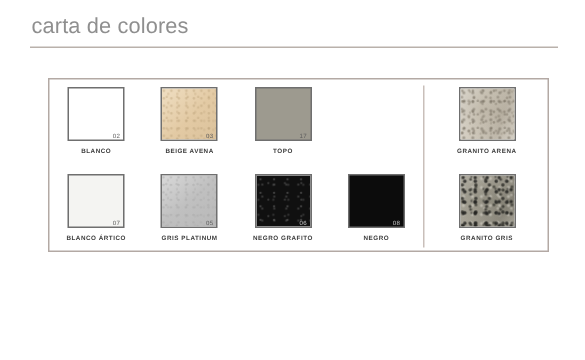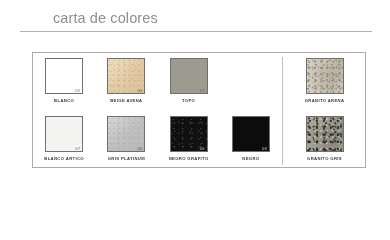--- a/index.html
+++ b/index.html
@@ -18,21 +18,20 @@
   
   #page-title {
     position: absolute;
     left: 21px;
     top: 10px;
     font-size: 14.5px;
     font-weight: 400;
     color: #8f8f8f;
     letter-spacing: 0.1px;
     white-space: nowrap;
-    margin-left: 32px;
   }
   #title-rule {
     position: absolute;
     left: 20px;
     top: 31px;
     width: 352px;
     height: 1px;
     background: #b9b1ab;
   }
 

